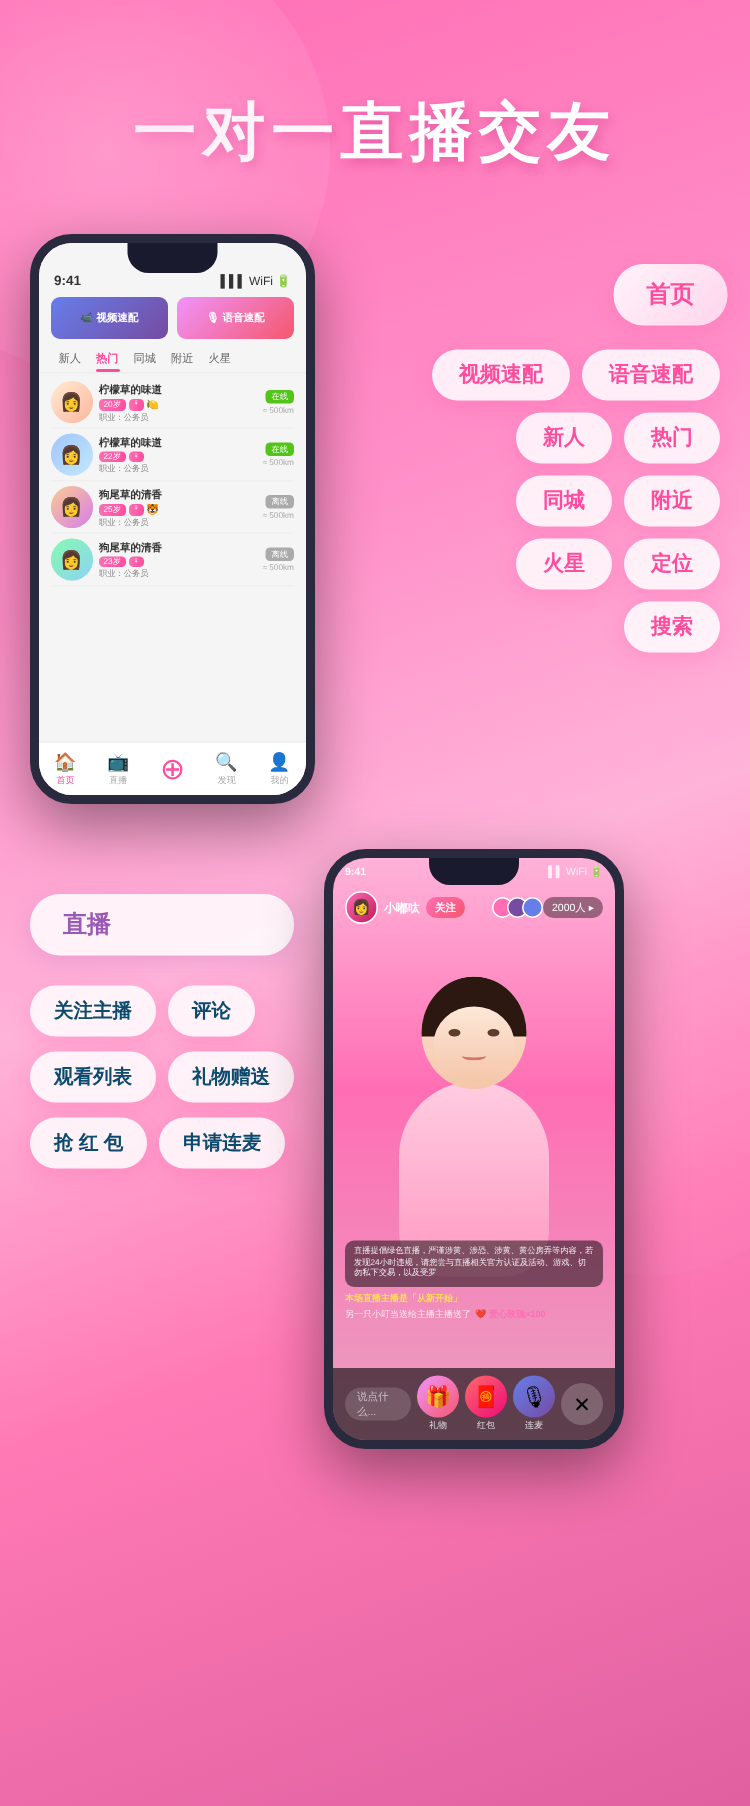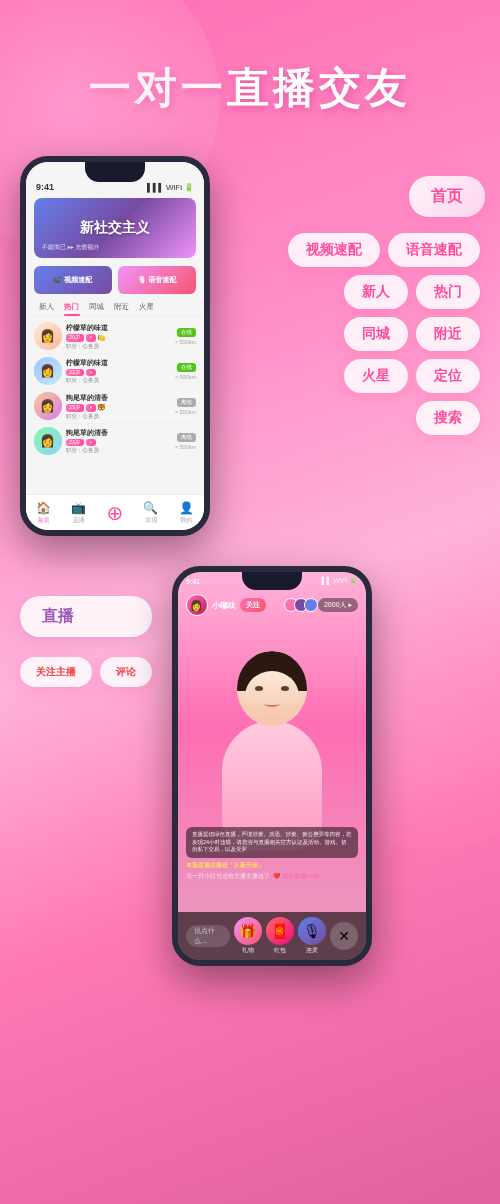--- a/index.html
+++ b/index.html
@@ -235,23 +235,23 @@
       font-size: 16px;
       font-weight: 700;
       color: #9b59b6;
       box-shadow: 0 4px 15px rgba(155,89,182,0.2);
       margin-bottom: 10px;
     }
     .feature-label-left {
       background: rgba(255,255,255,0.85);
       border-radius: 20px;
       padding: 8px 16px;
-      font-size: 10px;
+      font-size: 13px;
       font-weight: 700;
-      color: #ef4444;
+      color: #0c4a6e;
       box-shadow: 0 4px 15px rgba(255,77,158,0.2);
     }
 
     
     .live-phone {
       width: 200px;
       height: 400px;
       background: #1a1a2e;
       border-radius: 28px;
       border: 6px solid #2a2a3e;
@@ -389,24 +389,20 @@
       <div class="status-bar">
         <span class="time">9:41</span>
         <div class="status-icons">
           <span>▌▌▌</span>
           <span>WiFi</span>
           <span>🔋</span>
         </div>
       </div>
 
 
-      <div class="phone-banner">
-        <div class="banner-text">新社交主义</div>
-        <div class="banner-sub">不能而已 ▸▸ 充值额外</div>
-      </div>
 
       <div class="quick-match">
         <div class="qm-btn video">
           <span>📹</span>
           <span>视频速配</span>
         </div>
         <div class="qm-btn voice">
           <span>🎙</span>
           <span>语音速配</span>
         </div>
@@ -551,20 +547,28 @@
 <div class="mid-divider"></div>
 
 <div class="bottom-area">
 
   <div class="left-features">
     <div class="live-label">直播</div>
     <div class="feature-row">
       <div class="feature-label-left">关注主播</div>
       <div class="feature-label-left">评论</div>
     </div>
+    <div class="feature-row">
+      <div class="feature-label-left">观看列表</div>
+      <div class="feature-label-left">礼物赠送</div>
+    </div>
+    <div class="feature-row">
+      <div class="feature-label-left">抢 红 包</div>
+      <div class="feature-label-left">申请连麦</div>
+    </div>
   </div>
 
   <div class="live-phone">
     <div class="live-notch"></div>
     <div class="live-screen">
 
       <div class="live-status-bar">
         <span class="live-time">9:41</span>
         <span class="live-signal">▌▌ WiFi 🔋</span>
       </div>

